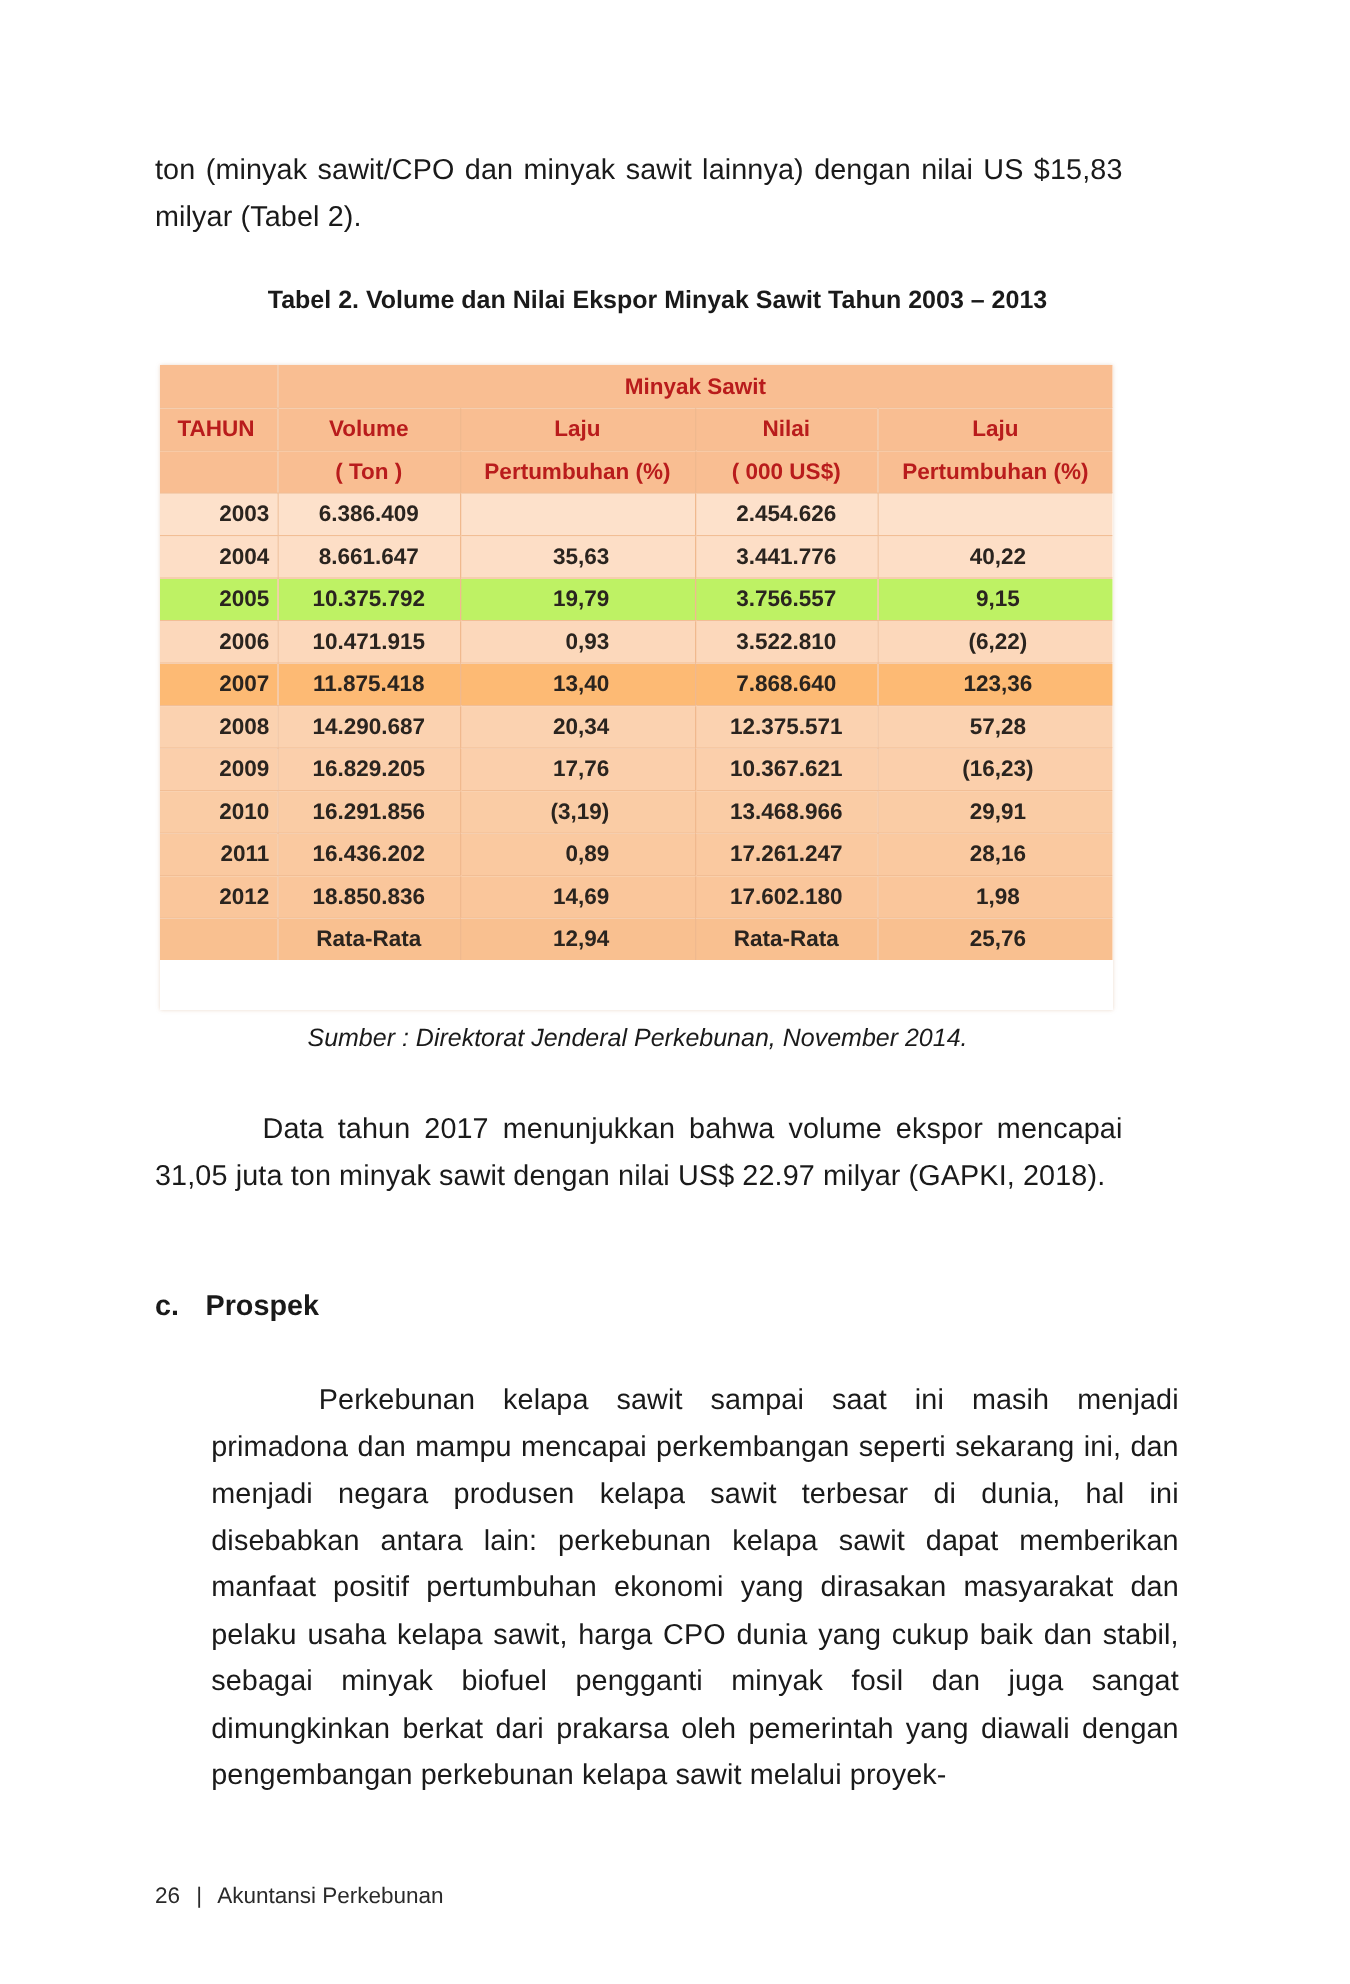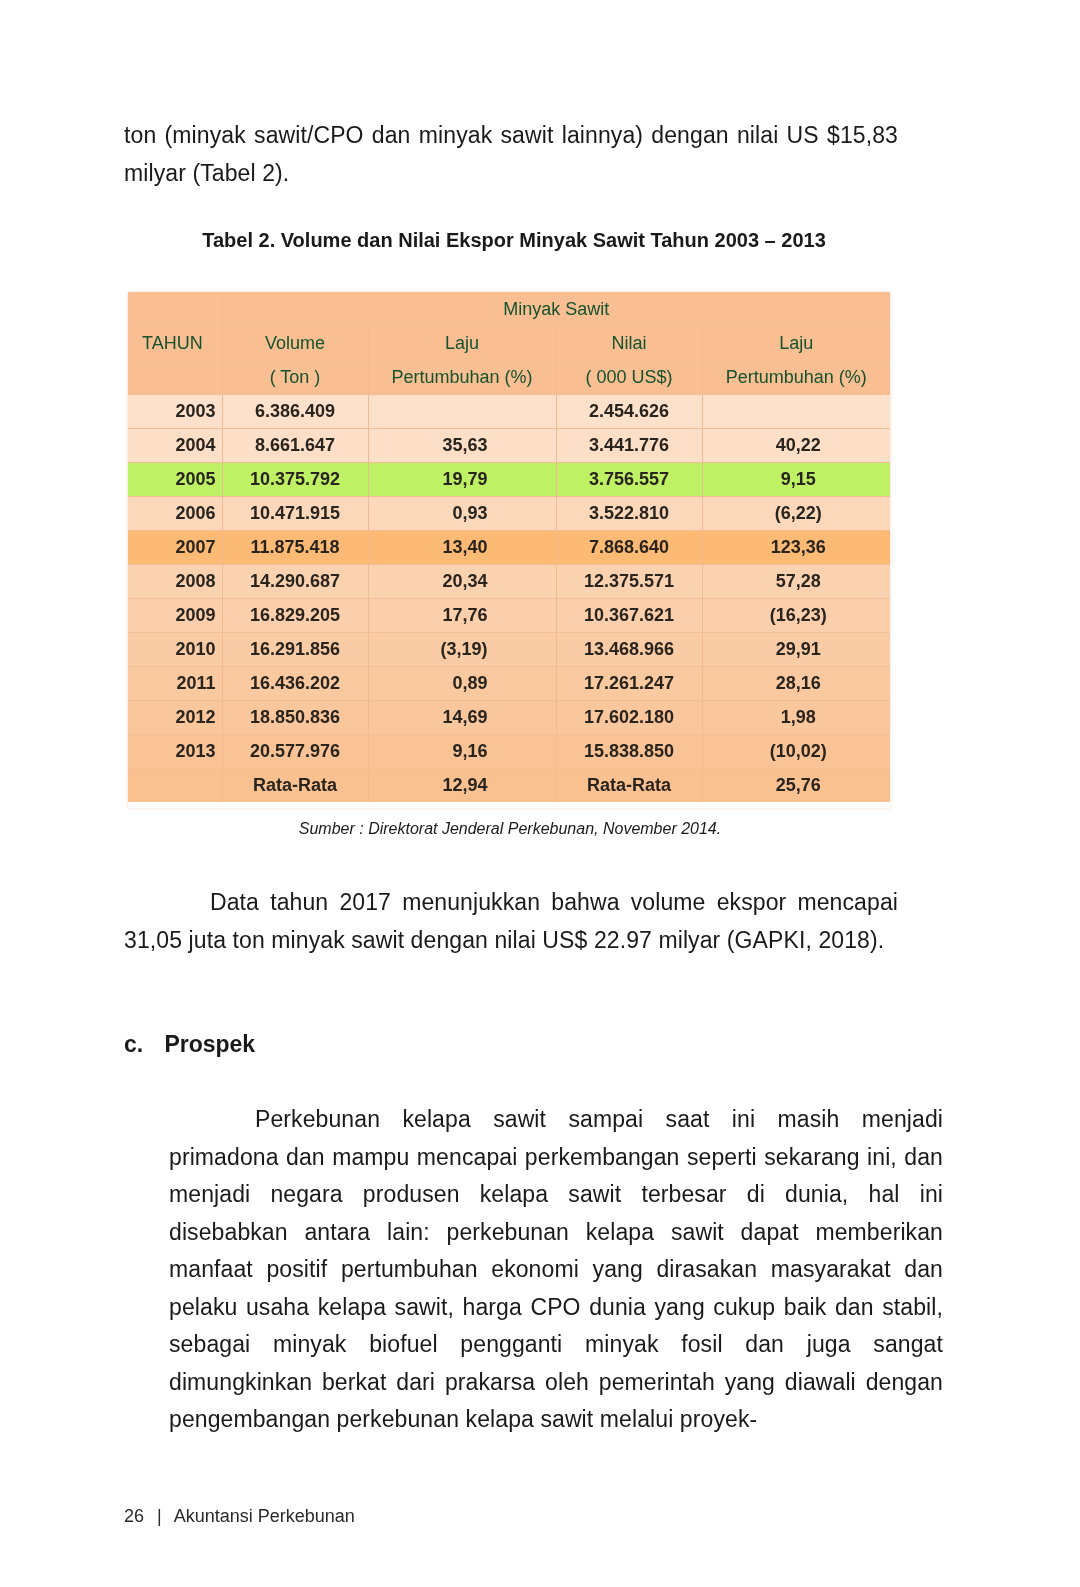--- a/index.html
+++ b/index.html
@@ -33,21 +33,21 @@
     }
     .para.indent { text-indent: 86px; }
     .p1 { top: 117px; }
     .caption {
       position: absolute;
       left: 0; width: 1020px;
       top: 229px;
       text-align: center;
       font-weight: bold;
       font-size: 20px;
-      padding-left: 4px;
+      padding-left: 16px;
     }
     .caption span { display: inline-block; margin-left: 0; }
 
     
     .table-wrap {
       position: absolute;
       left: 128px;
       top: 292px;
       width: 762px;
       height: 516px;
@@ -71,39 +71,39 @@
       border-bottom: 1.5px solid #f2be95;
       padding: 0;
       height: 33px;
       line-height: 33px;
       white-space: nowrap;
       overflow: hidden;
     }
     table.export tr > *:last-child { border-right: none; }
     table.export thead th {
       background: #f9be92;
-      font-weight: normal;
+      font-weight: bold;
       text-align: center;
-      color: #14532d;
+      color: #b91c1c;
     }
     table.export thead tr.h1 th { height: 34px; line-height: 34px; }
     table.export thead th.tahun { text-align: left; padding-left: 14px; }
     table.export tbody td { text-align: center; }
     table.export tbody td.yr { text-align: right; padding-right: 6px; }
     table.export tbody td.laju1 { text-align: right; padding-right: 68px; }
     table.export tbody td.laju2 { text-align: center; padding-left: 4px; }
     table.export tbody tr.avg td { border-bottom: none; }
 
     .source {
       position: absolute;
       left: 0; width: 1020px;
       top: 820px;
       text-align: center;
       font-style: italic;
-      font-size: 16px;
+      font-size: 20px;
     }
     .p2 { top: 884px; }
     .section-heading {
       position: absolute;
       left: 124px;
       top: 1031px;
       font-weight: bold;
       font-size: 23px;
       margin: 0;
     }
@@ -224,27 +224,20 @@
             <td>17.261.247</td>
             <td class="laju2">28,16</td>
           </tr>
           <tr style="background: rgb(250, 198, 155);">
             <td class="yr">2012</td>
             <td>18.850.836</td>
             <td class="laju1">14,69</td>
             <td>17.602.180</td>
             <td class="laju2">1,98</td>
           </tr>
-          <tr style="background: rgb(249, 195, 149);">
-            <td class="yr">2013</td>
-            <td>20.577.976</td>
-            <td class="laju1">9,16</td>
-            <td>15.838.850</td>
-            <td class="laju2">(10,02)</td>
-          </tr>
           <tr class="avg" style="background: rgb(249, 192, 144);">
             <td></td>
             <td>Rata-Rata</td>
             <td class="laju1">12,94</td>
             <td>Rata-Rata</td>
             <td class="laju2">25,76</td>
           </tr>
         </tbody>
     </table>
   </div>

